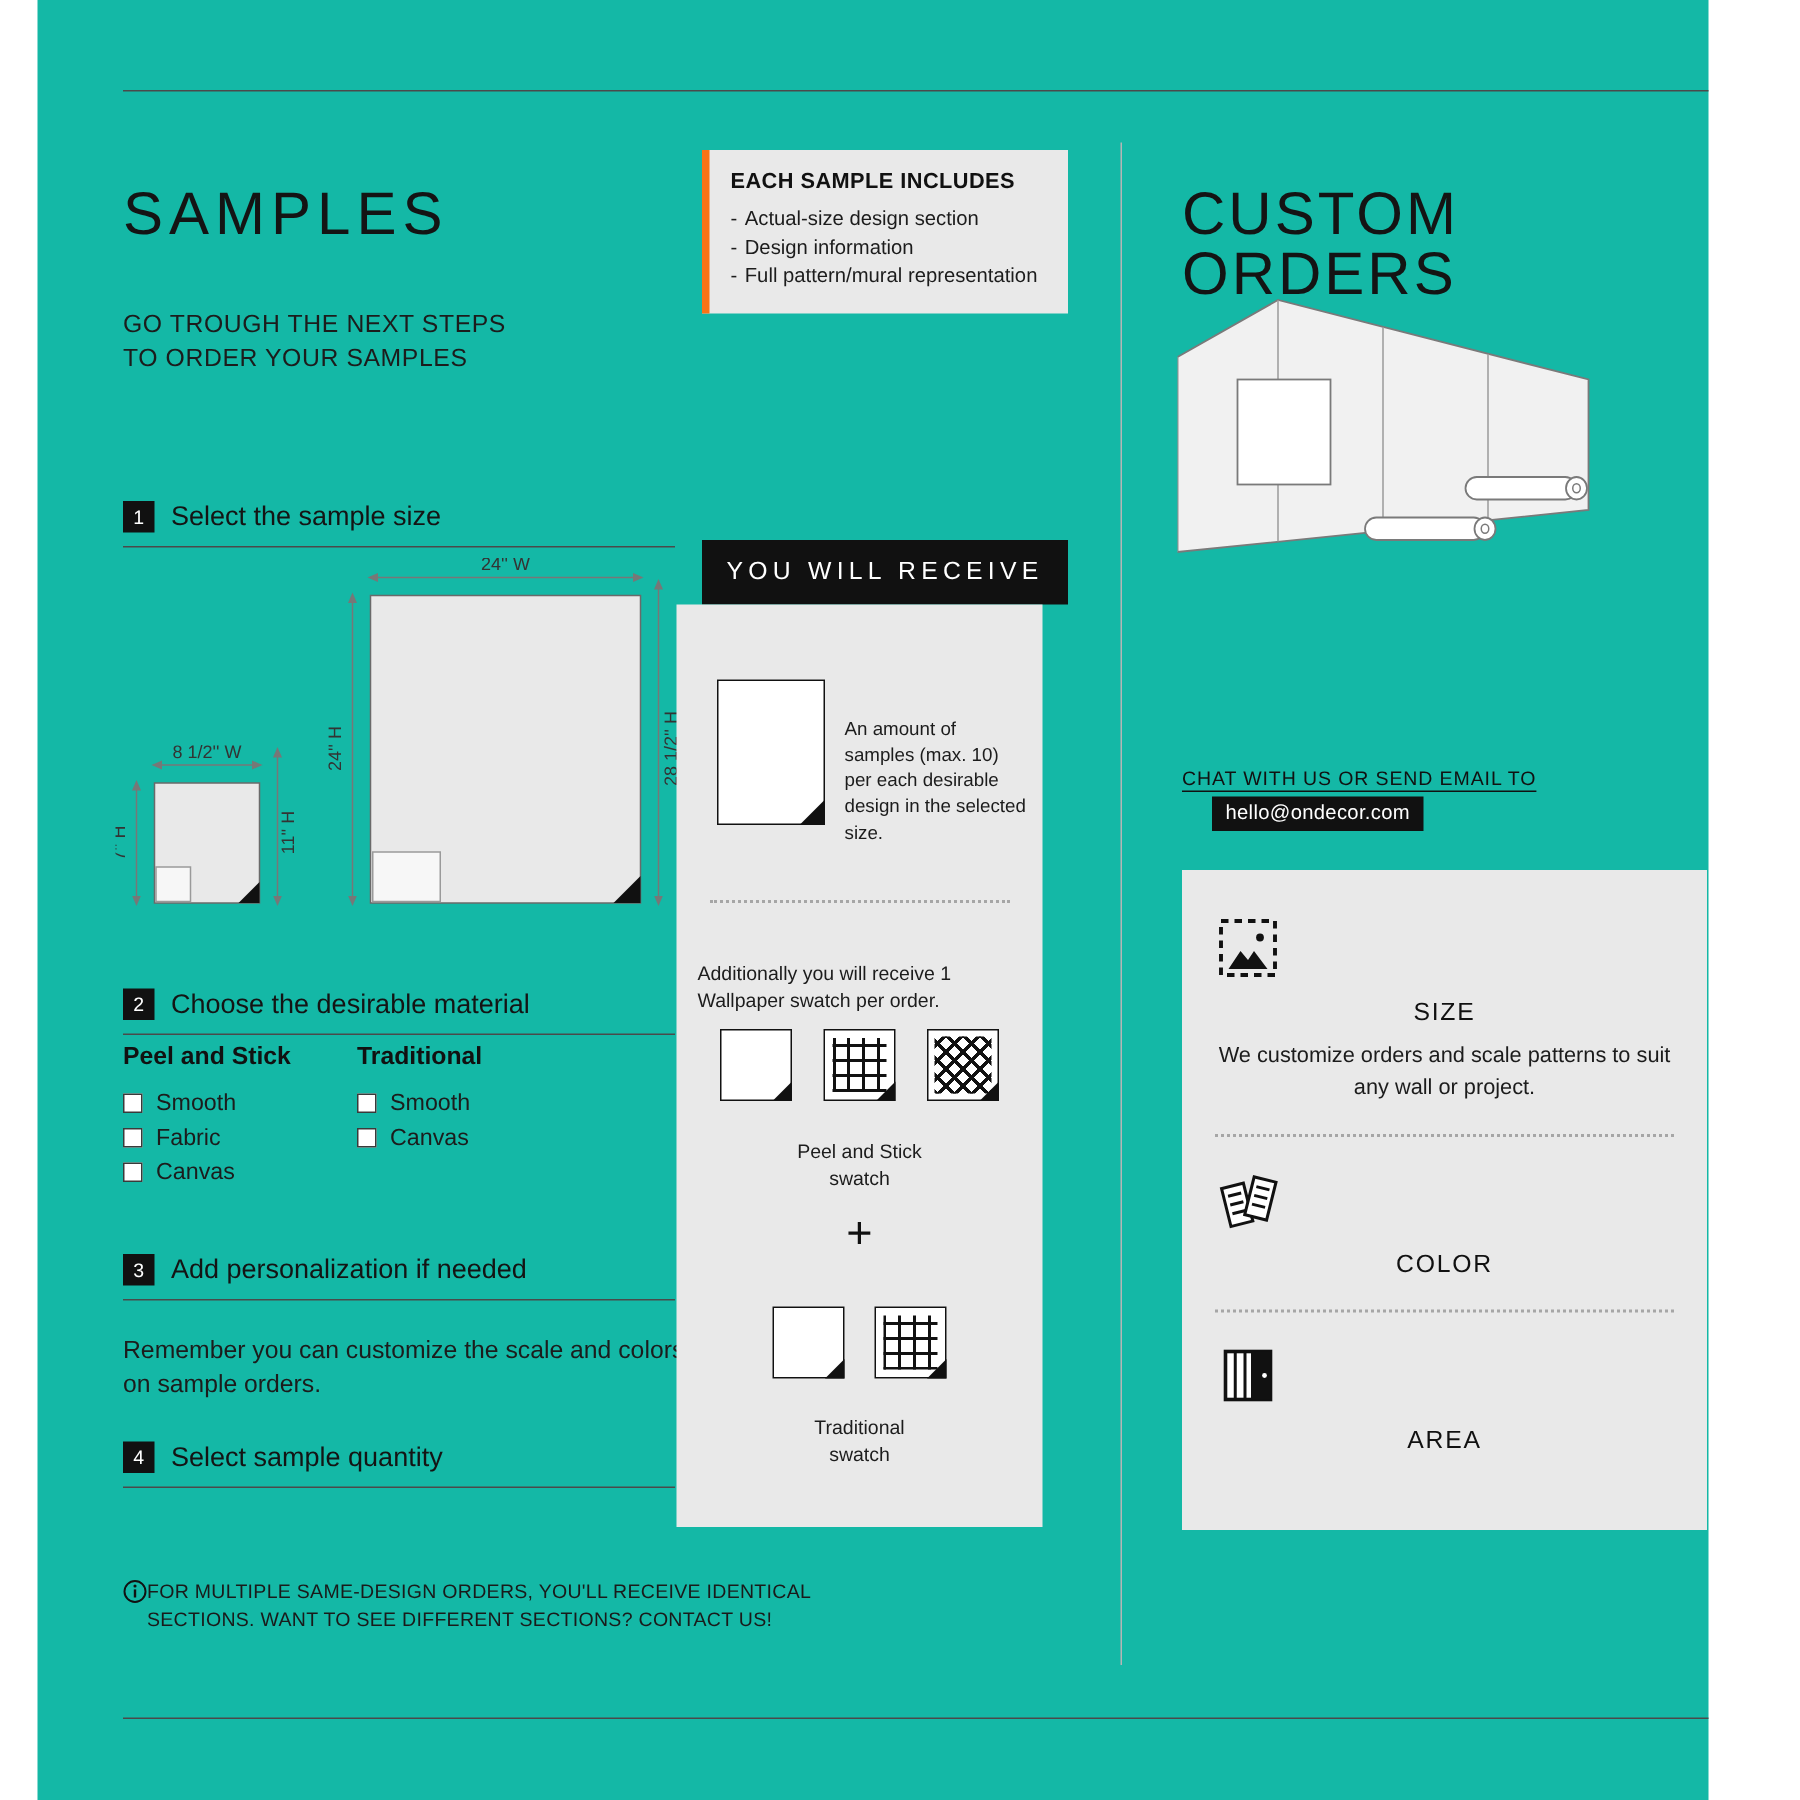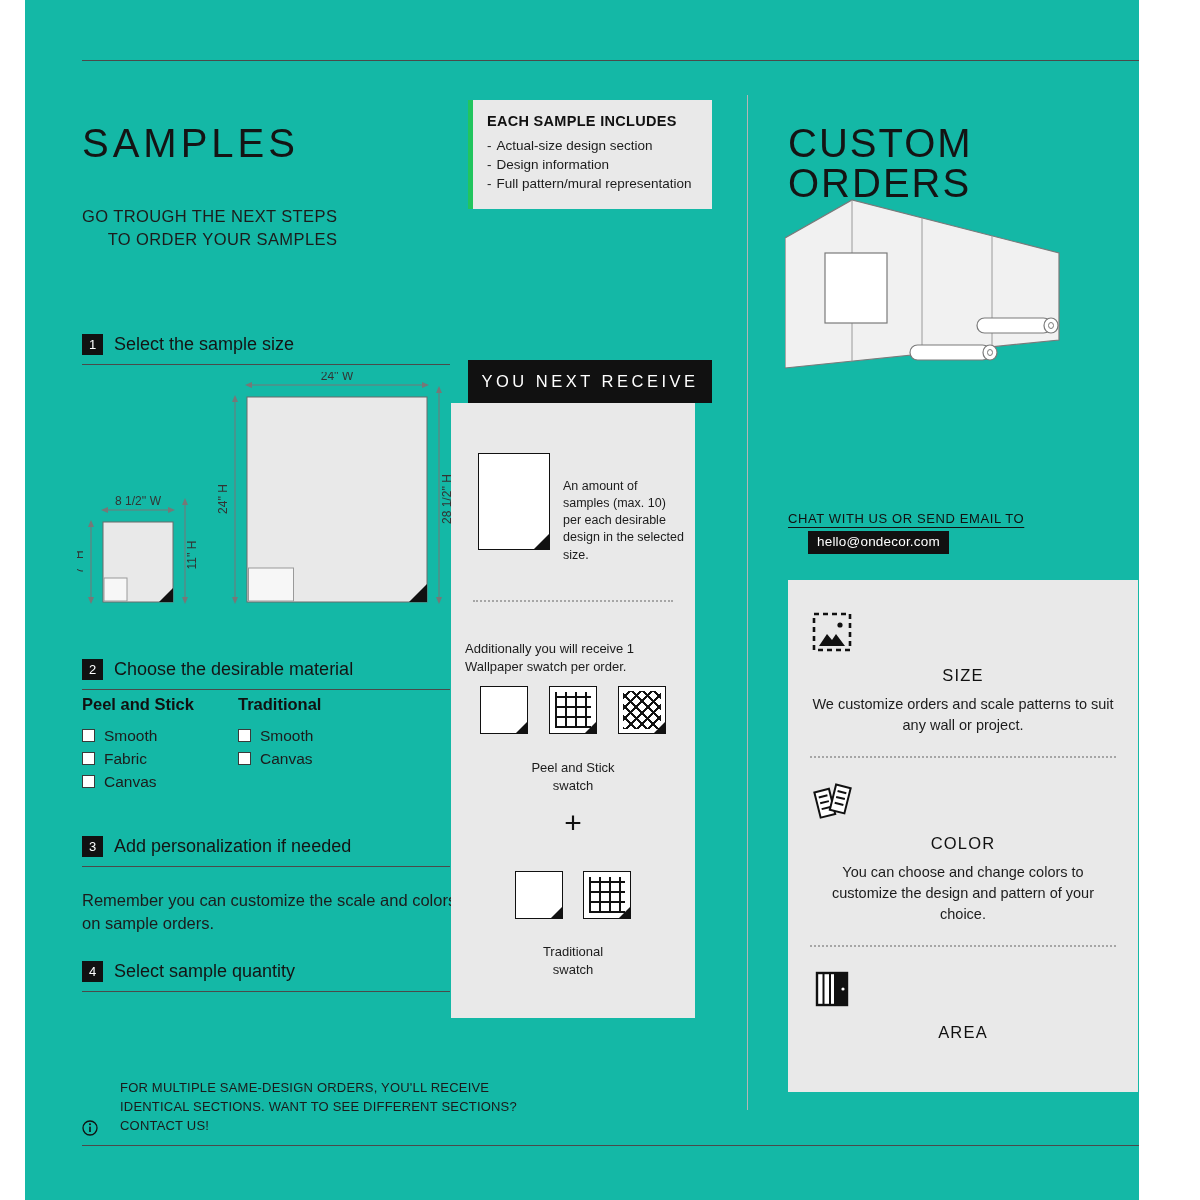--- a/index.html
+++ b/index.html
@@ -7,21 +7,21 @@
     position:relative;width:1114px;height:1200px;background:#14b8a6;
     font-family:"Liberation Sans", sans-serif;color:#111;overflow:hidden;margin-left:25px;
   }
   .hrule{position:absolute;left:57px;width:1086px;height:1px;background:#4a4a4a;}
   .vdivider{position:absolute;left:722px;top:95px;width:1px;height:1015px;background:#b5b5b5;}
 
   
   .big-title{position:absolute;font-size:40px;font-weight:400;line-height:1;color:#141414;}
   #samples-title{left:57px;top:96px;letter-spacing:4px;}
   #custom-title{left:763px;top:96px;letter-spacing:2px;}
-  .intro{position:absolute;left:57px;top:188px;font-size:16.5px;line-height:1.42;letter-spacing:.4px;white-space:pre-line;color:#1c1c1c;text-align:right;}
+  .intro{position:absolute;left:57px;top:188px;font-size:16.5px;line-height:1.42;letter-spacing:.4px;white-space:pre-line;color:#1c1c1c;}
 
   .step{position:absolute;left:57px;width:368px;display:flex;align-items:center;gap:11px;
         padding-bottom:9px;border-bottom:1px solid #4a4a4a;}
   .step-num{width:21px;height:21px;background:#111;color:#fff;font-size:13px;display:flex;
         align-items:center;justify-content:center;flex:none;}
   .step-label{font-size:18px;color:#141414;}
   #step1{top:334px;}#step2{top:659px;}#step3{top:836px;}#step4{top:961px;}
 
   #size-diagram{position:absolute;left:52px;top:372px;}
   #size-diagram text{font-family:"Liberation Sans",sans-serif;font-size:12px;fill:#333;}
@@ -30,27 +30,27 @@
   #materials-peel{left:57px;}
   #materials-traditional{left:213px;}
   .materials h3{margin:0 0 10px 0;font-size:16.5px;font-weight:700;}
   .mat-row{display:flex;align-items:center;gap:9px;height:23px;font-size:15.5px;color:#1c1c1c;}
   .cb{width:11px;height:11px;border:1.5px solid #3a3a3a;display:inline-block;flex:none;background:#fff;}
 
   .note{position:absolute;left:57px;width:382px;font-size:16.5px;line-height:1.45;color:#1c1c1c;}
   #personalization-note{top:872px;}
   #quantity-note{top:997px;}
 
-  .footnote{position:absolute;left:57px;top:1079px;width:478px;display:flex;gap:22px;
-        font-size:13px;line-height:1.45;letter-spacing:.2px;color:#1a1a1a;align-items:flex-end;}
+  .footnote{position:absolute;left:57px;top:1052px;width:478px;display:flex;gap:0;
+        font-size:13px;line-height:1.45;letter-spacing:.2px;color:#1a1a1a;}
   .footnote svg{flex:none;margin-top:1px;}
 
   
   .includes-box{position:absolute;left:443px;top:100px;width:244px;box-sizing:border-box;
-        background:#e9e9e9;border-left:5px solid #22c55e;padding:13px 12px 15px 14px;}
+        background:#e9e9e9;border-left:5px solid #f97316;padding:13px 12px 15px 14px;}
   .includes-box h2{margin:0 0 8px 0;font-size:14.5px;font-weight:700;letter-spacing:.3px;}
   .inc-item{display:flex;gap:5px;font-size:13.5px;line-height:1.4;color:#1c1c1c;}
   .inc-bullet{flex:none;}
 
   .receive-header{position:absolute;left:443px;top:360px;width:244px;height:43px;background:#111;
         color:#fff;display:flex;align-items:center;justify-content:center;font-size:16.5px;letter-spacing:3.5px;}
   .receive-panel{position:absolute;left:426px;top:403px;width:244px;height:615px;background:#e9e9e9;}
 
   .fold{position:relative;background:#fff;border:1.5px solid #111;}
   .fold::after{content:"";position:absolute;right:-1px;bottom:-1px;border-style:solid;
@@ -210,21 +210,21 @@
     <div class="inc-item">
       <span class="inc-bullet">-</span>
       <span>Design information</span>
     </div>
     <div class="inc-item">
       <span class="inc-bullet">-</span>
       <span>Full pattern/mural representation</span>
     </div>
   </div>
 
-  <div class="receive-header">YOU NEXT RECEIVE</div>
+  <div class="receive-header">YOU WILL RECEIVE</div>
 
   <div class="receive-panel">
     <div class="fold sheet"></div>
     <p class="receive-text">An amount of samples (max. 10) per each desirable design in the selected size.</p>
 
     <div class="dotted panel-dotted"></div>
 
     <p class="additional-text">Additionally you will receive 1 Wallpaper swatch per order.</p>
 
     <div class="swatch-row" id="swatch-row-1">
@@ -295,21 +295,20 @@
           </g>
           <g transform="rotate(14 30 24)">
             <rect x="22" y="8" width="15" height="26" fill="#fff" stroke="#111" stroke-width="2"></rect>
             <line x1="25" y1="14" x2="34" y2="14" stroke="#111" stroke-width="2"></line>
             <line x1="25" y1="20" x2="34" y2="20" stroke="#111" stroke-width="2"></line>
             <line x1="25" y1="26" x2="34" y2="26" stroke="#111" stroke-width="2"></line>
           </g>
         </svg>
       </div>
       <h3>COLOR</h3>
-      <p>You can choose and change colors to customize the design and pattern of your choice.</p>
     </div>
 
     <div class="feature">
       <div class="f-icon">
         <svg width="44" height="44" viewBox="0 0 44 44">
           <rect x="7" y="6" width="30" height="32" fill="#fff" stroke="#111" stroke-width="2.4"></rect>
           <line x1="13.5" y1="6" x2="13.5" y2="38" stroke="#111" stroke-width="2"></line>
           <line x1="20" y1="6" x2="20" y2="38" stroke="#111" stroke-width="2"></line>
           <rect x="24" y="6" width="13" height="32" fill="#111"></rect>
           <circle cx="33" cy="22" r="1.6" fill="#fff"></circle>

